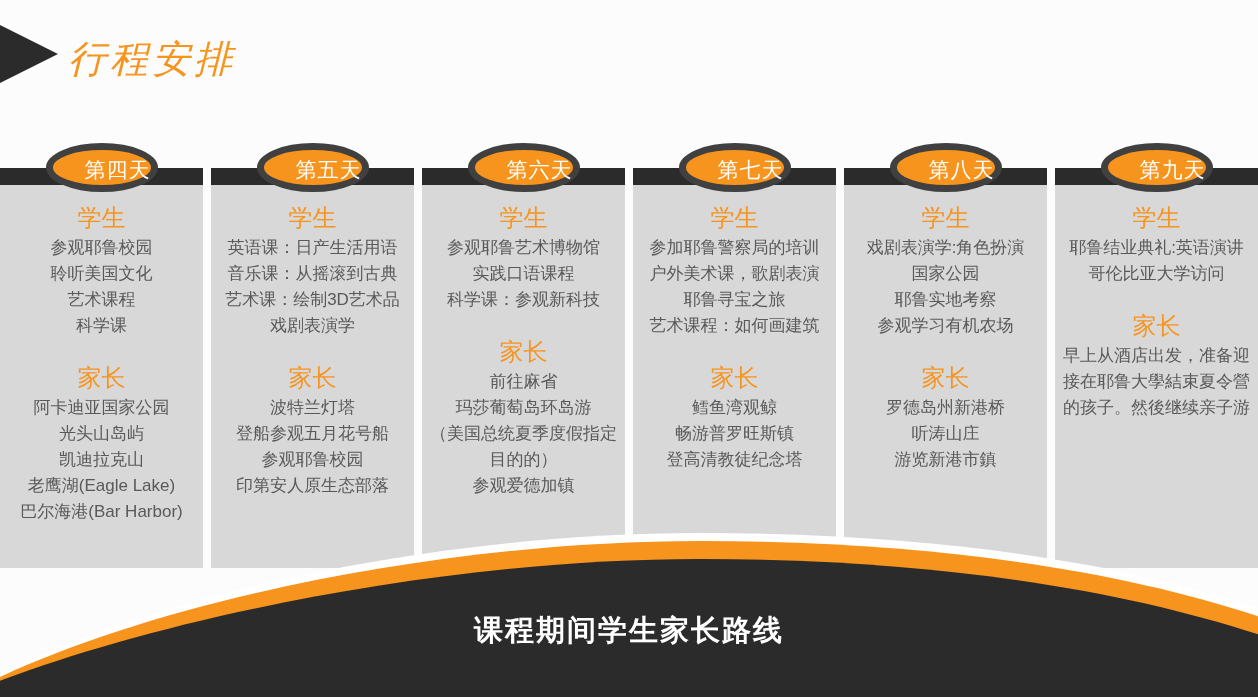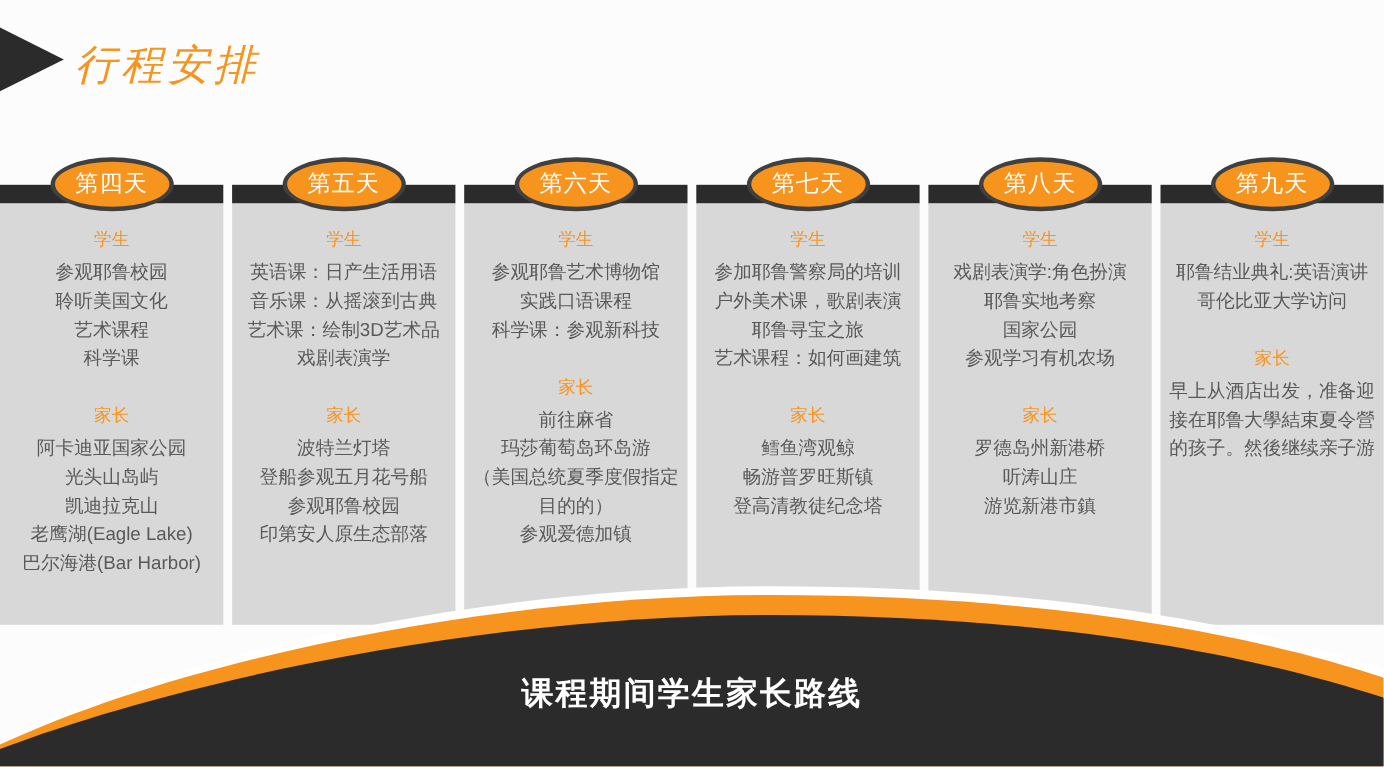--- a/index.html
+++ b/index.html
@@ -44,34 +44,34 @@
     position:absolute;left:0;top:17px;width:100%;height:383px;background:#d8d8d8;
     box-sizing:border-box;padding:16px 4px 0 4px;
     text-align:center;
   }
   .badge{
     position:absolute;
     left:50%;transform:translateX(-50%);
     top:-25px;
     width:112px;height:49px;
     background:#F7941E;
-    border:4px solid #404040;
+    border:7px solid #404040;
     border-radius:50%;
     box-sizing:border-box;
     color:#ffffff;
     font-size:21px;
     line-height:41px;
     letter-spacing:1px;
     font-family:"DejaVu Serif","Liberation Serif",serif;
     z-index:6;
     white-space:nowrap;
-    text-align:center;
+    text-align:right;
   }
   .sect-title{
-    color:#F7941E;font-size:16px;line-height:30px;margin:2px 0 2px 0;
+    color:#F7941E;font-size:24px;line-height:30px;margin:2px 0 2px 0;
     font-family:"DejaVu Serif","Liberation Serif",serif;
   }
   .sect-gap{height:22px;}
   .item{
     color:#595959;font-size:17px;line-height:26px;
     font-family:Liberation Sans, sans-serif;
     white-space:nowrap;
   }
   .item.wrapish{white-space:normal;}
 
@@ -167,22 +167,22 @@
         <div class="item">登高清教徒纪念塔</div>
       </div>
     </div>
 
     <div class="col">
       <div class="col-head"></div>
       <div class="badge">第八天</div>
       <div class="col-body">
         <div class="sect-title">学生</div>
         <div class="item">戏剧表演学:角色扮演</div>
+        <div class="item">国家公园</div>
         <div class="item">耶鲁实地考察</div>
-        <div class="item">国家公园</div>
         <div class="item">参观学习有机农场</div>
         <div class="sect-gap"></div>
         <div class="sect-title">家长</div>
         <div class="item">罗德岛州新港桥</div>
         <div class="item">听涛山庄</div>
         <div class="item">游览新港市鎮</div>
       </div>
     </div>
 
     <div class="col">

